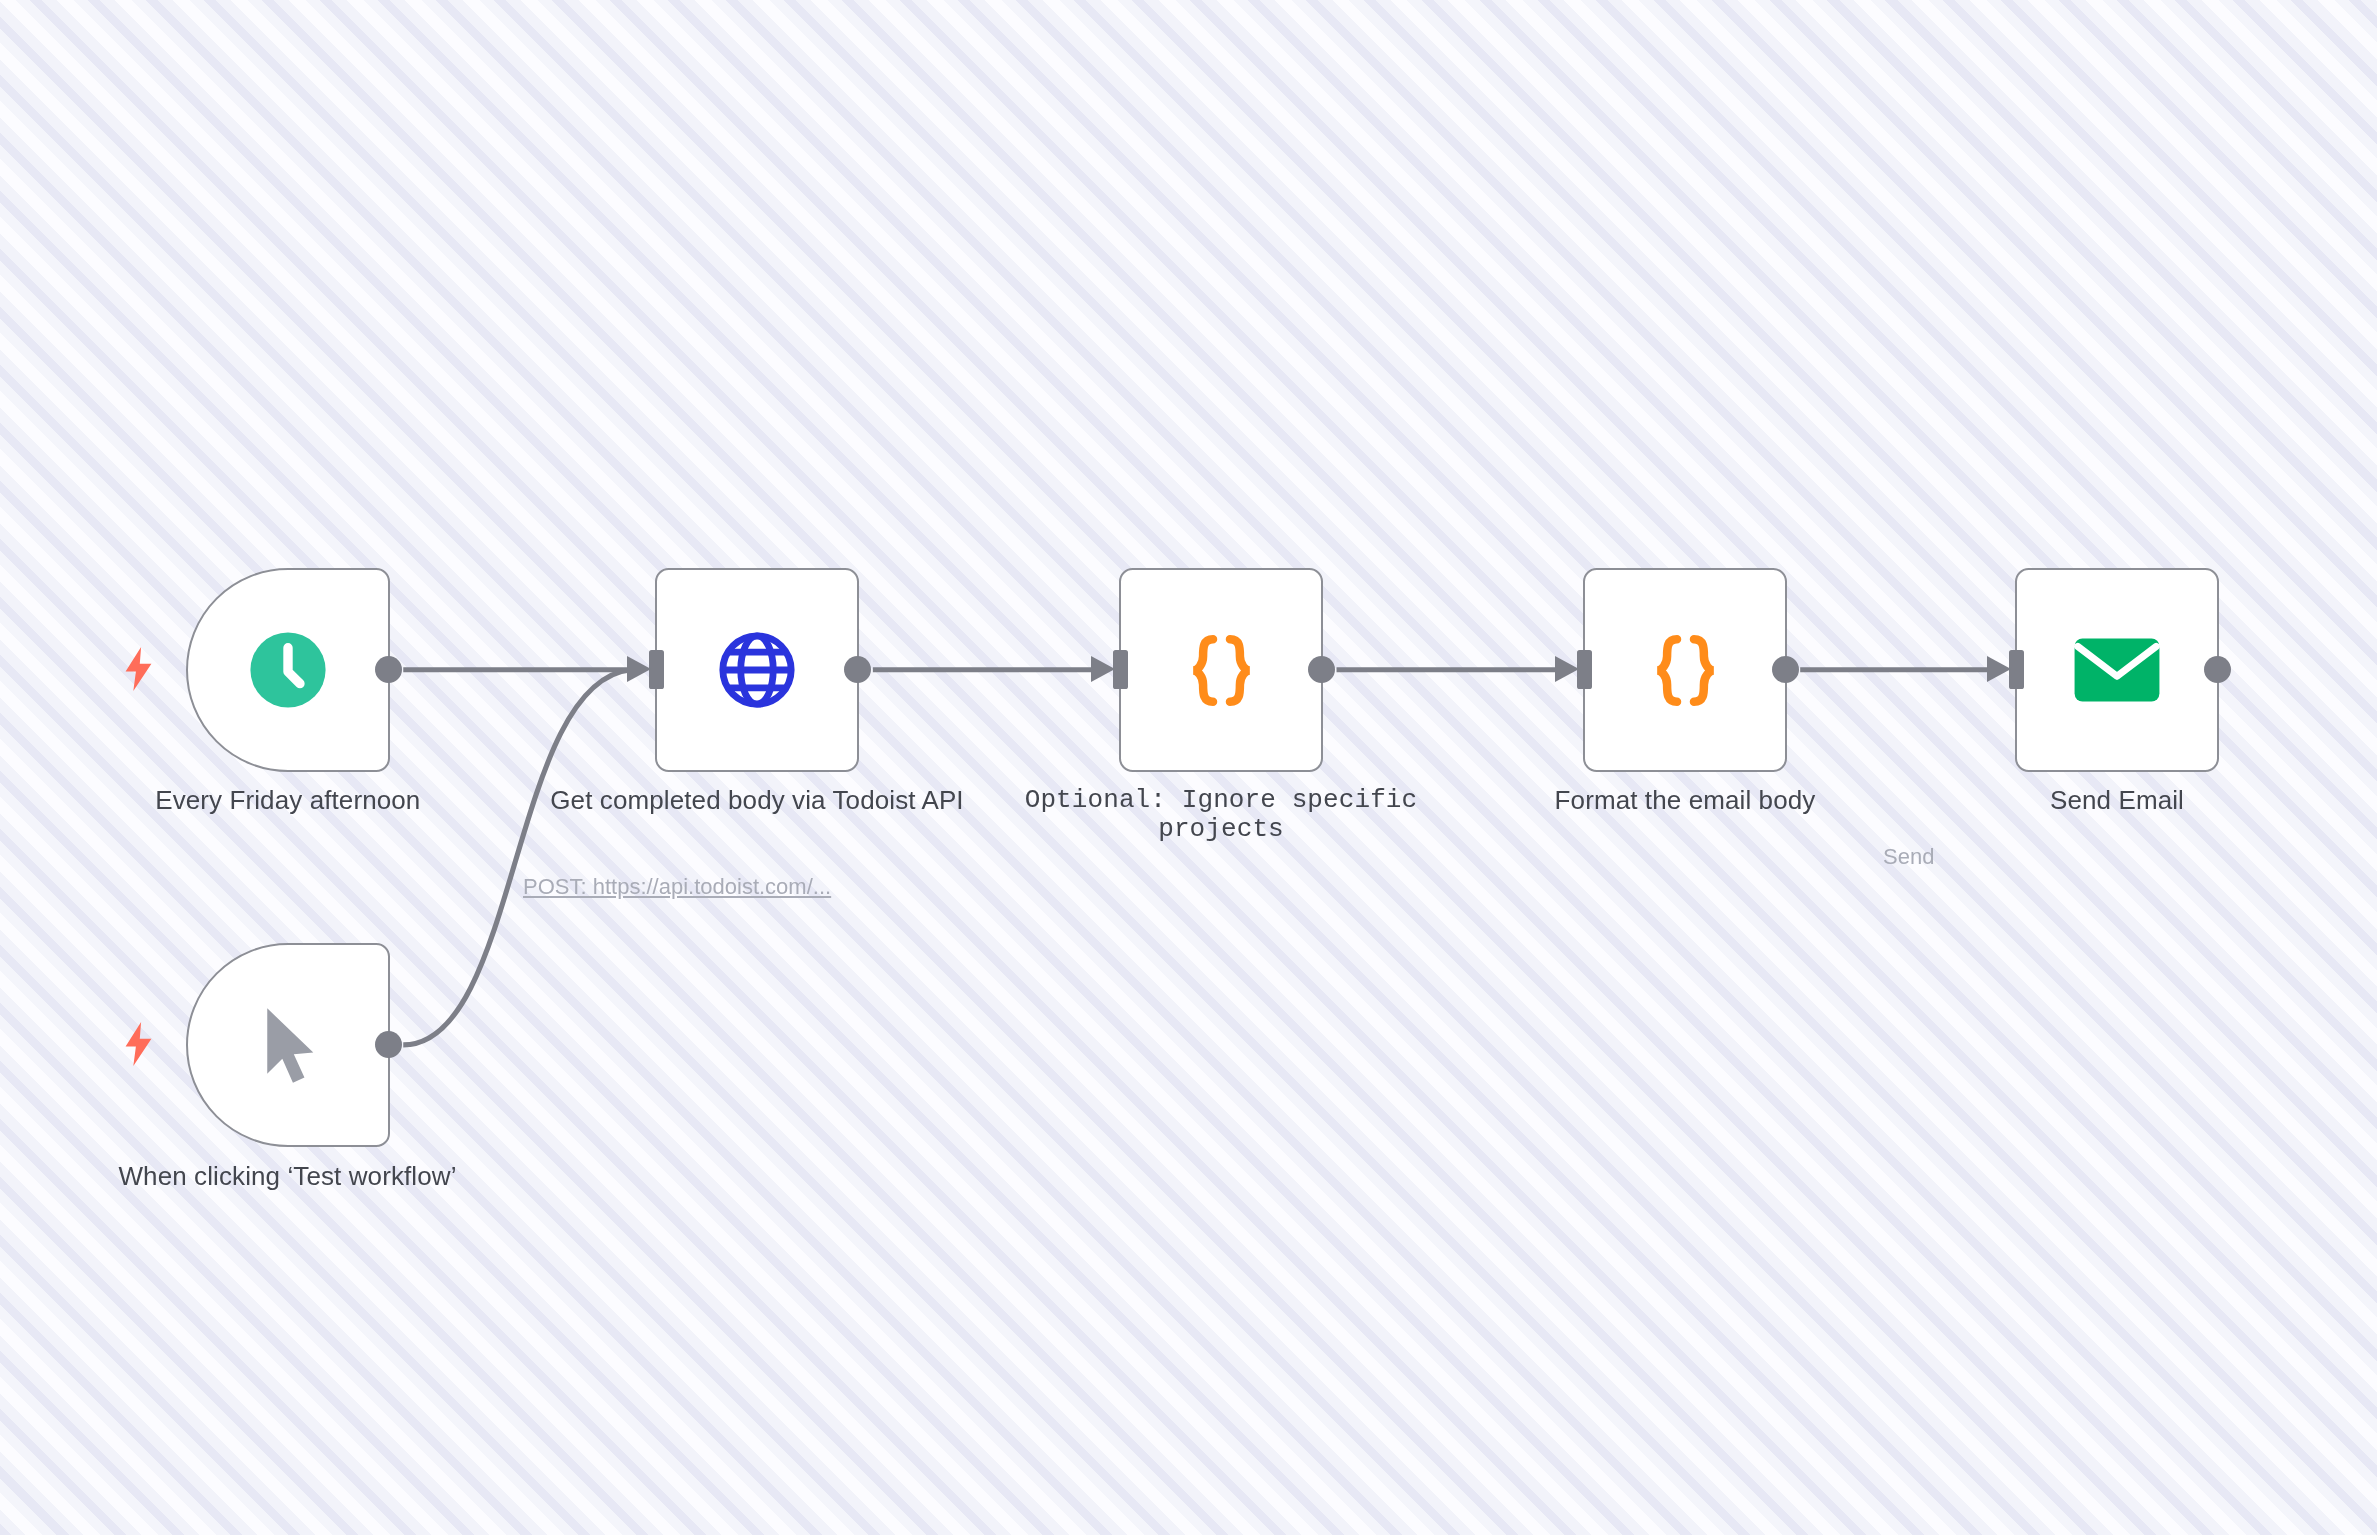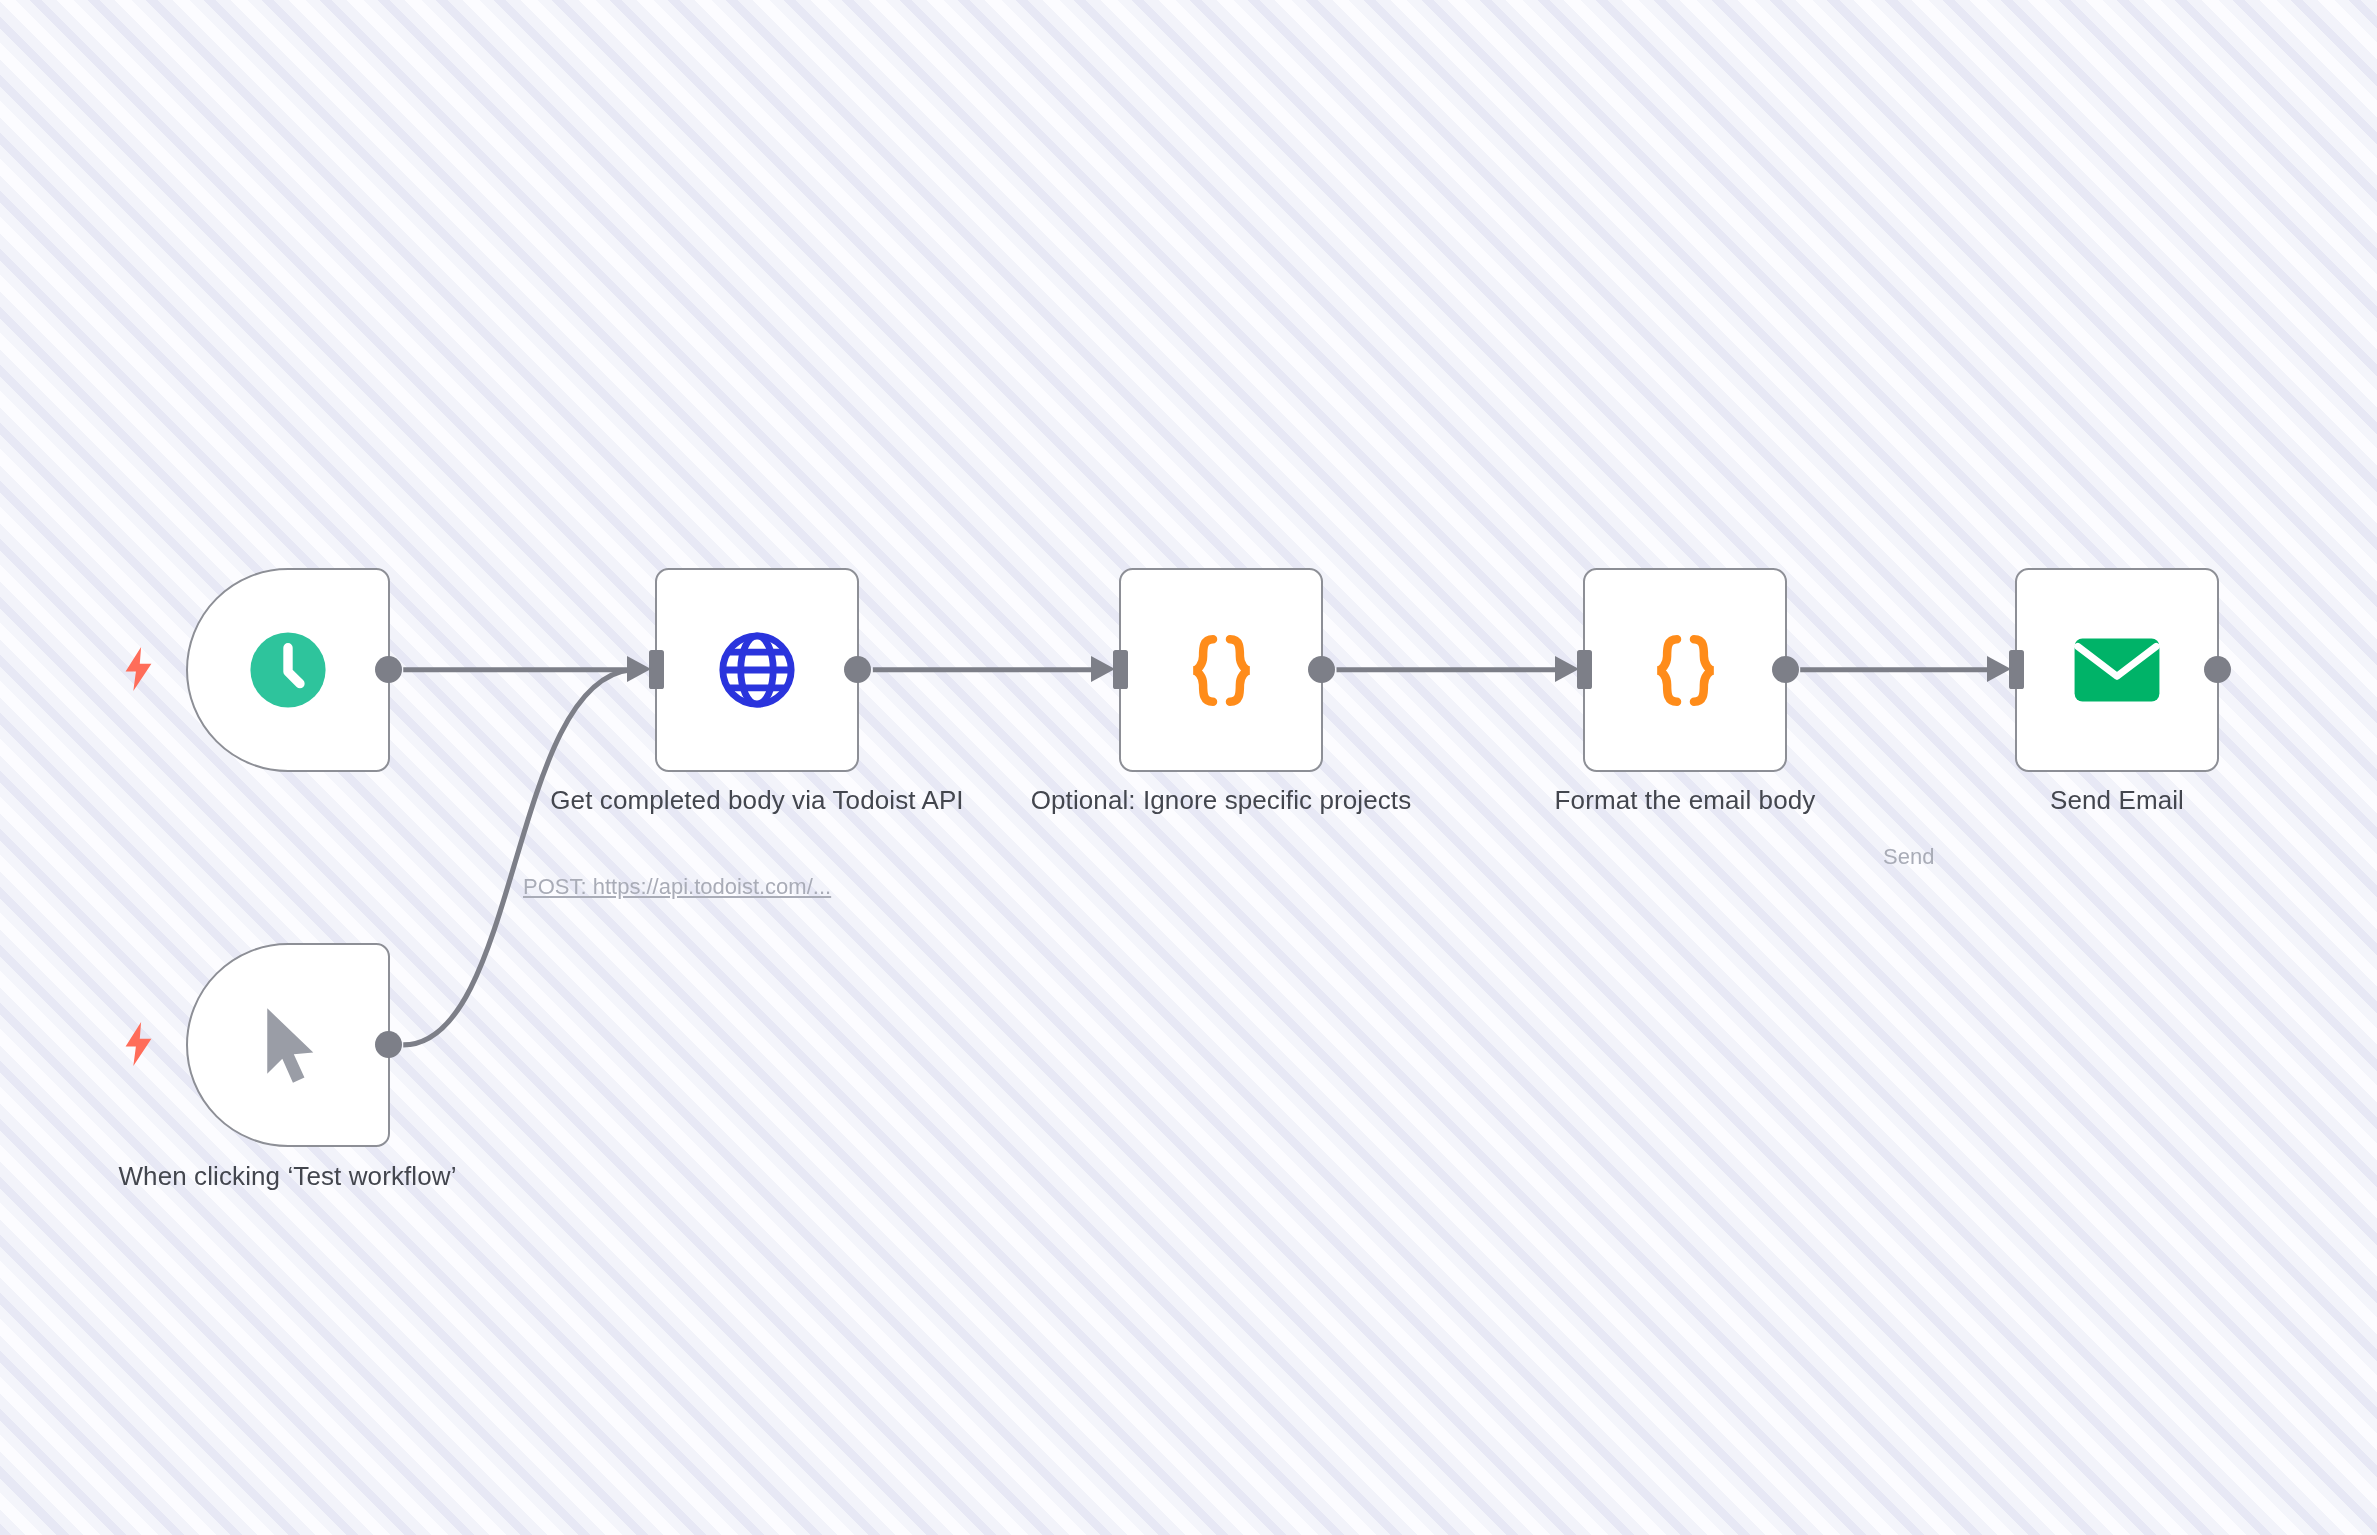--- a/index.html
+++ b/index.html
@@ -150,20 +150,21 @@
   <div class="node trigger" style="left:186px; top:568px; width:204px; height:204px;">
     <span class="icon-wrap">
       <svg viewBox="0 0 48 48" width="82" height="82">
         <circle cx="24" cy="24" r="22" fill="#2ec49c"></circle>
         <path d="M24 11 L24 25 L31 32" stroke="#ffffff" stroke-width="5.5" stroke-linecap="round" stroke-linejoin="round" fill="none"></path>
       </svg>
     </span>
     <span class="port-out"></span>
   </div>
 
+  <div class="caption" style="left:15.3px; top:786px; width:545px;">Every Friday afternoon</div>
 
   <span class="bolt" style="left:123px; top:1022px;">
     <svg viewBox="0 0 24 34" width="31" height="44">
       <path d="M14 0 L2 19 L10 19 L8 34 L22 13 L13 13 Z" fill="#ff6d5a"></path>
     </svg>
   </span>
 
   <div class="node trigger" style="left:186px; top:943px; width:204px; height:204px;">
     <span class="icon-wrap">
       <svg viewBox="0 0 40 48" width="71" height="85">
@@ -196,21 +197,21 @@
     <span class="port-in"></span>
     <span class="icon-wrap">
       <svg viewBox="0 0 60 60" width="85" height="85">
         <path d="M24 8 C17 8 17 14 17 20 C17 26 13 30 10 30 C13 30 17 34 17 40 C17 46 17 52 24 52" fill="none" stroke="#ff8c1a" stroke-width="6" stroke-linecap="round"></path>
         <path d="M36 8 C43 8 43 14 43 20 C43 26 47 30 50 30 C47 30 43 34 43 40 C43 46 43 52 36 52" fill="none" stroke="#ff8c1a" stroke-width="6" stroke-linecap="round"></path>
       </svg>
     </span>
     <span class="port-out"></span>
   </div>
 
-  <div class="caption" style="left:987px; top:786px; width:468px;">Optional: Ignore specific projects</div>
+  <div class="caption" style="left:987px; top:786px; width:468px;font-family:Liberation Mono, monospace;">Optional: Ignore specific projects</div>
 
   <div class="node standard" style="left:1583px; top:568px; width:204px; height:204px;">
     <span class="port-in"></span>
     <span class="icon-wrap">
       <svg viewBox="0 0 60 60" width="85" height="85">
         <path d="M24 8 C17 8 17 14 17 20 C17 26 13 30 10 30 C13 30 17 34 17 40 C17 46 17 52 24 52" fill="none" stroke="#ff8c1a" stroke-width="6" stroke-linecap="round"></path>
         <path d="M36 8 C43 8 43 14 43 20 C43 26 47 30 50 30 C47 30 43 34 43 40 C43 46 43 52 36 52" fill="none" stroke="#ff8c1a" stroke-width="6" stroke-linecap="round"></path>
       </svg>
     </span>
     <span class="port-out"></span>

